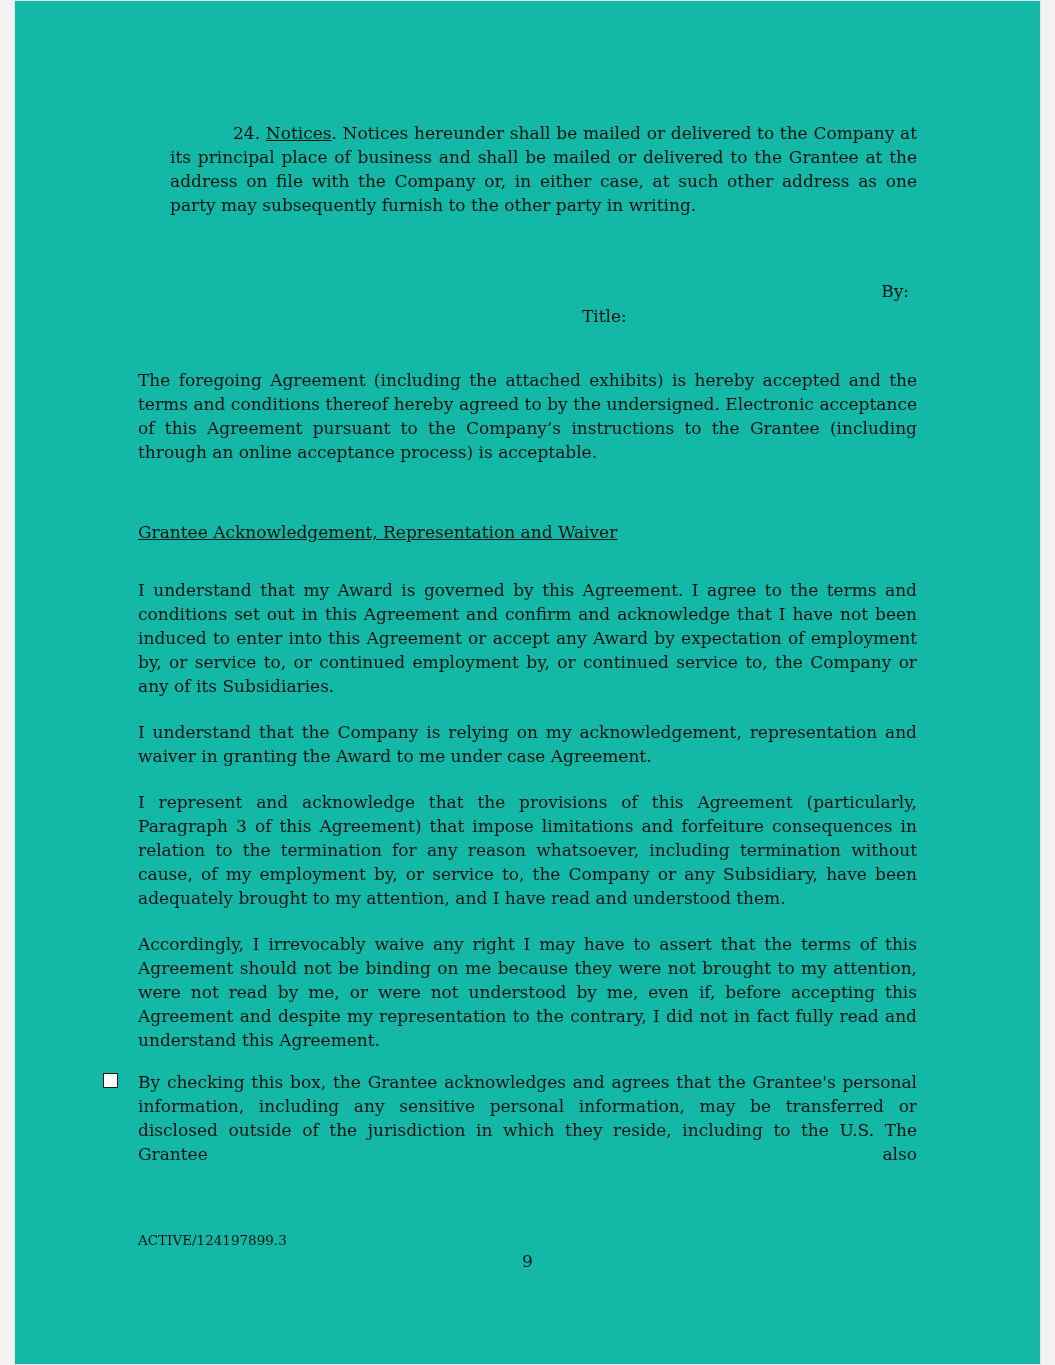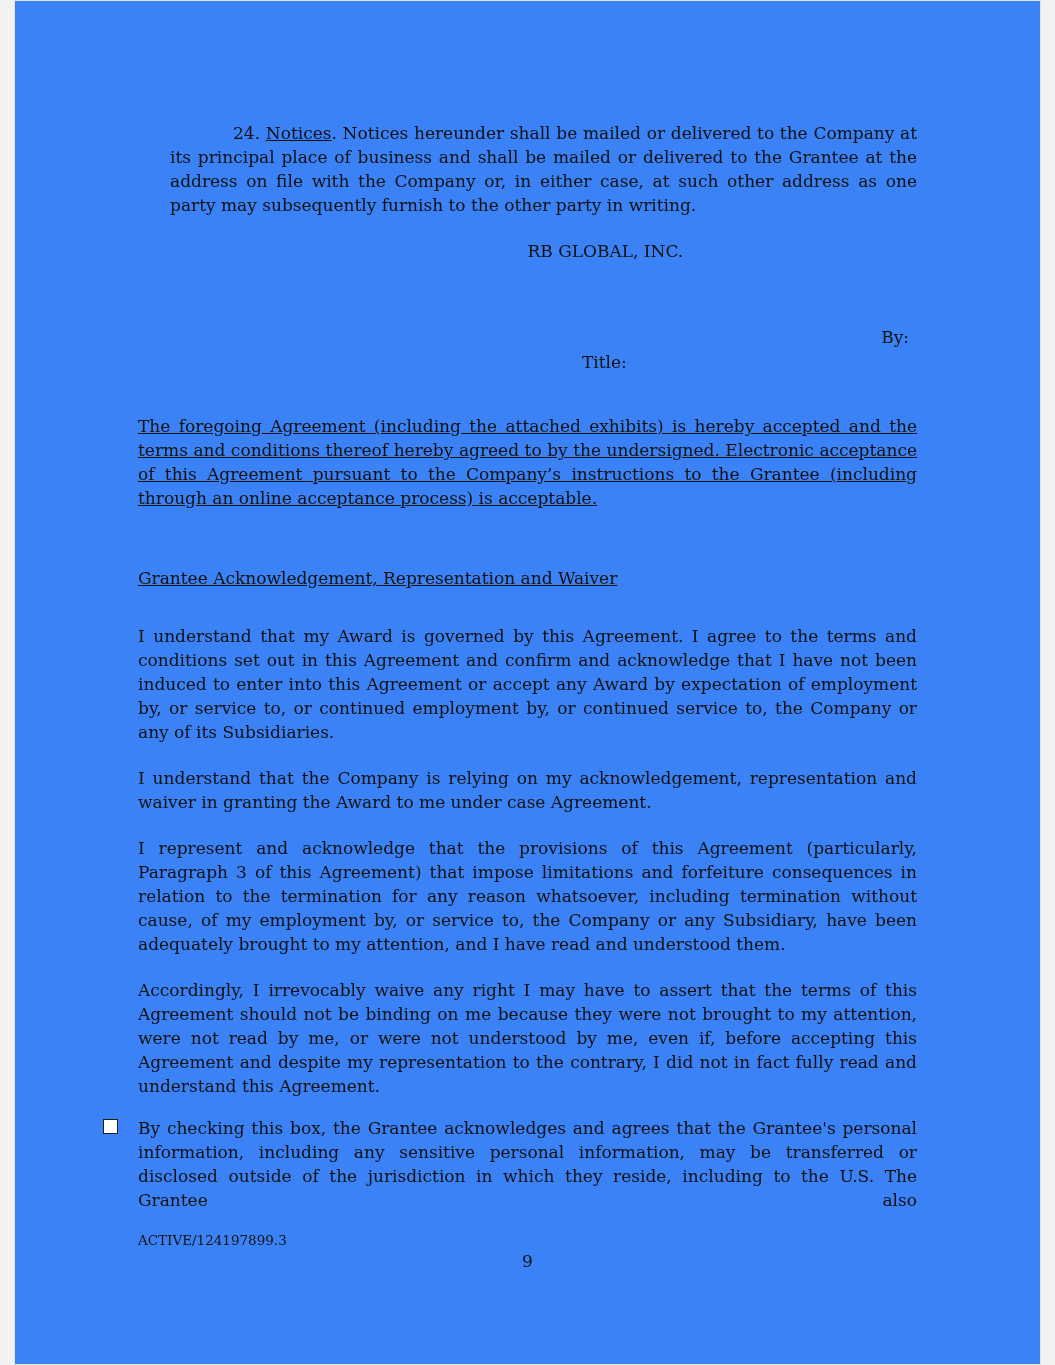--- a/index.html
+++ b/index.html
@@ -1,19 +1,19 @@
 <!DOCTYPE html>
 <html><head>
 <meta charset="utf-8">
 <style>
   html, body { margin:0; padding:0; background:#f2f2f2; }
   .page {
     width:1027px; height:1365px;
     margin:0 auto;
-    background:#3b82f6;
+    background:#14b8a6;
     position:relative;
     box-sizing:border-box;
     border:1px solid #e4e4e4;
     overflow:hidden;
     font-family:"DejaVu Serif", serif;
     color:#121212;
   }
   .content {
     padding:120px 123px 0 123px;
     font-size:17px;
@@ -40,21 +40,21 @@
     flex-direction:column;
   }
   .by-label { white-space:nowrap; padding-right:8px; }
   .sig-line {
     flex:1;
     border-bottom:1px solid #2a2a2a;
     height:20px;
   }
   .title-line { margin-left:444px; }
 
-  .acceptance { margin-top:40px;text-decoration:underline; }
+  .acceptance { margin-top:40px; }
 
   .section-heading {
     margin-top:56px;
     font-size:17px;
     font-weight:normal;
     text-decoration:underline;
     text-align:left;
   }
   .body-para { margin-top:22px; }
   .first-body { margin-top:34px; }
@@ -91,21 +91,20 @@
   }
 </style>
 </head>
 <body>
 
 <div class="page">
   <div class="content">
 
     <p class="para-24"><span>24. </span><span class="u">Notices</span><span>. Notices hereunder shall be mailed or delivered to the Company at its principal place of business and shall be mailed or delivered to the Grantee at the address on file with the Company or, in either case, at such other address as one party may subsequently furnish to the other party in writing.</span></p>
 
-    <p class="company">RB GLOBAL, INC.</p>
 
     <div class="sig-block">
       <div class="by-line">
         <span class="by-label">By:</span>
         <span class="sig-line"></span>
       </div>
       <div class="title-line">
         <span>Title:</span>
       </div>
     </div>

